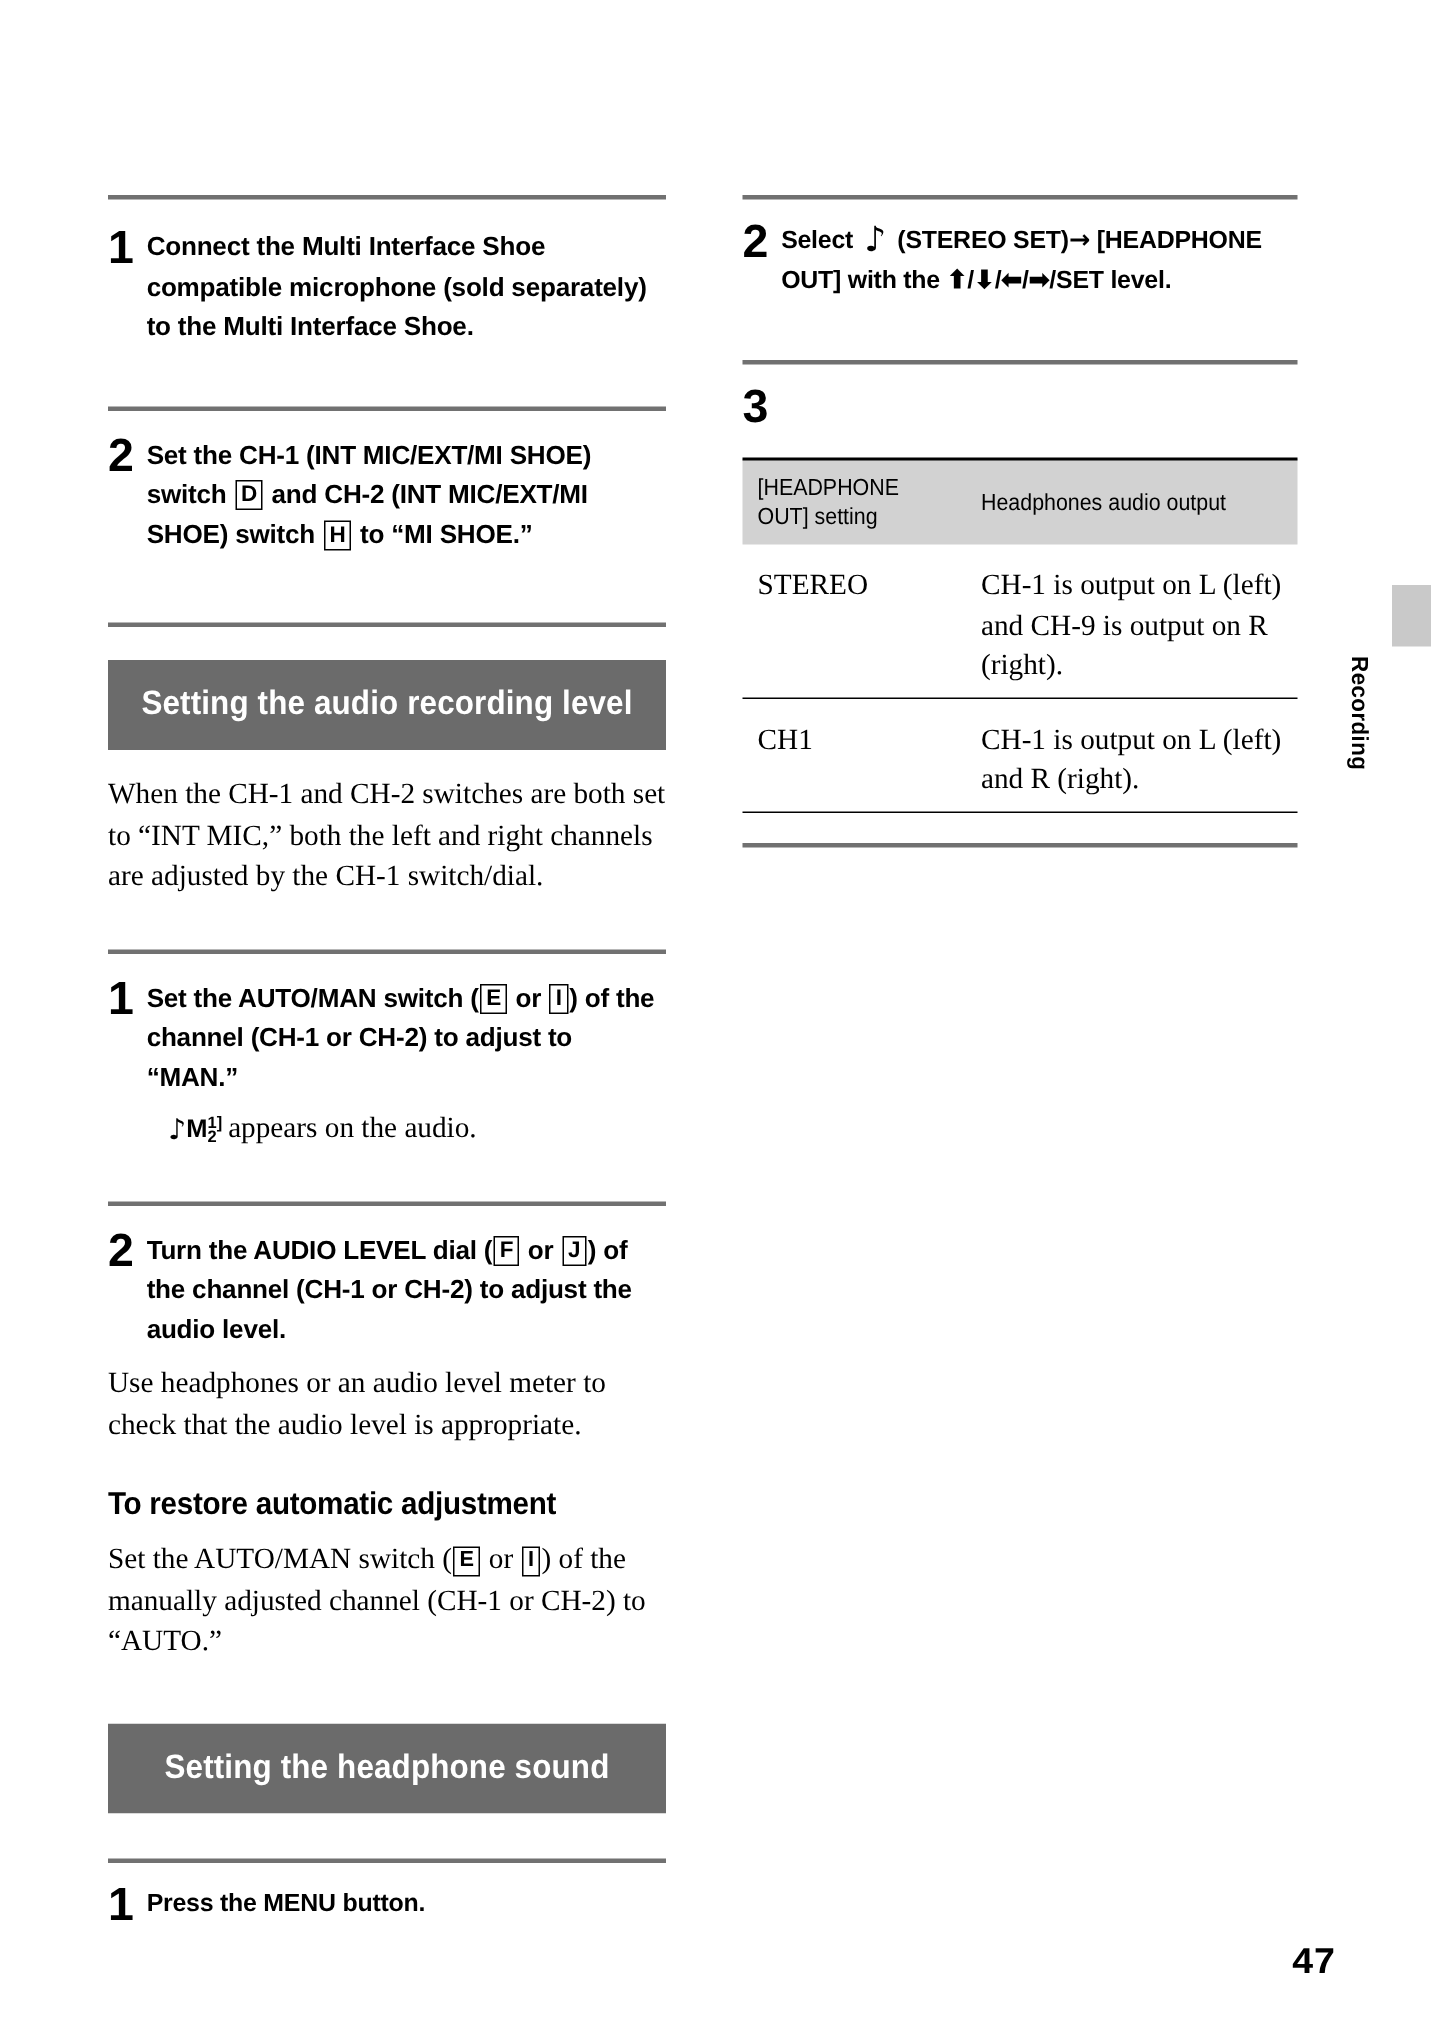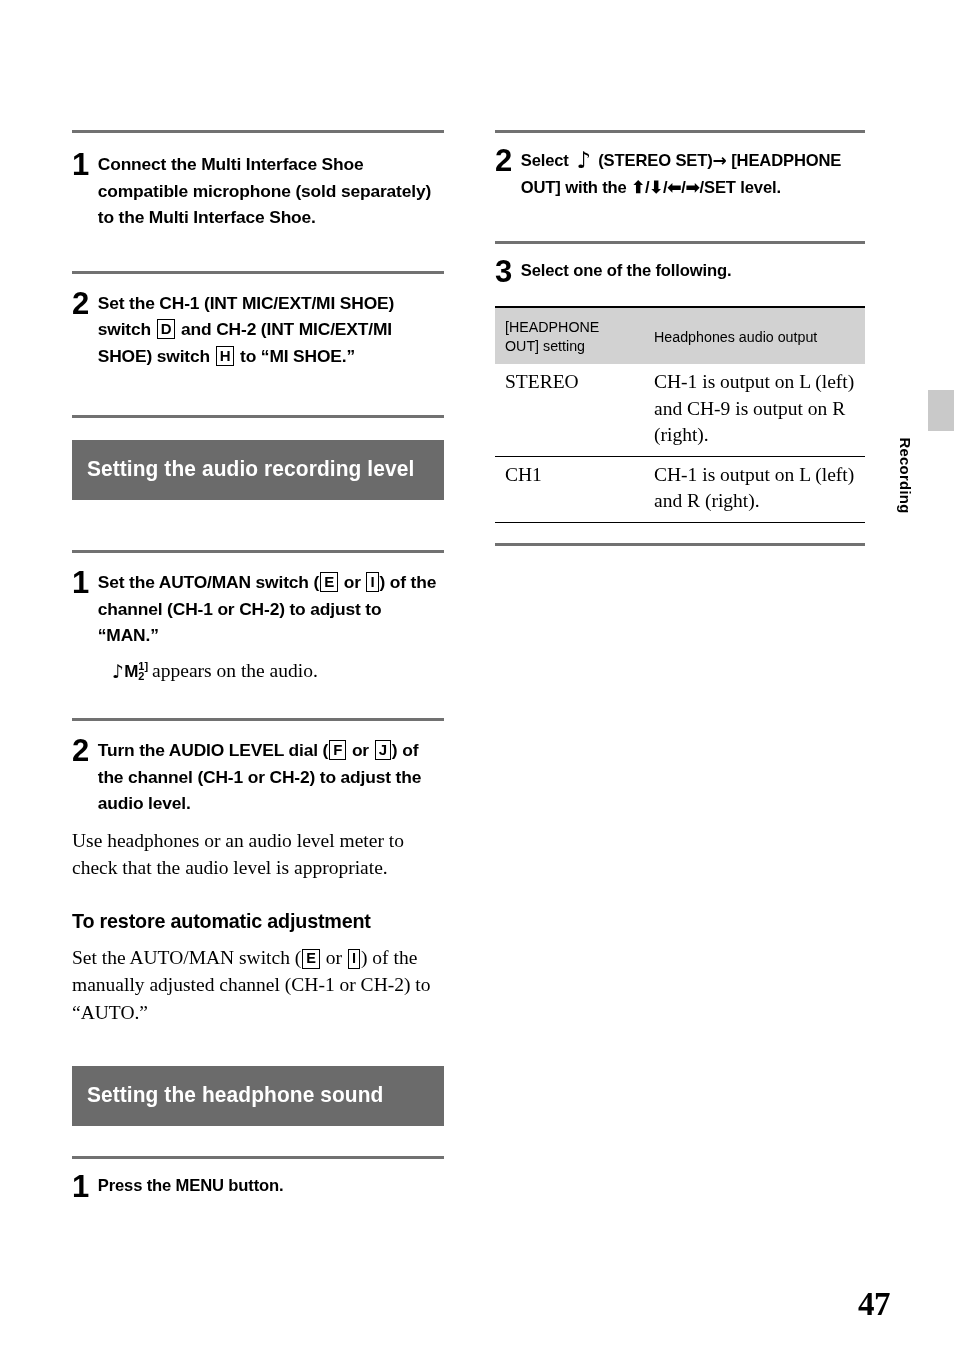--- a/index.html
+++ b/index.html
@@ -102,20 +102,21 @@
     padding: 9px 16px 11px 16px;
     letter-spacing: 0.1px;
     transform: scaleX(0.93);
     transform-origin: left center;
     width: 400px;
     box-sizing: border-box;
   }
   .bar-wrap {
     width: 376px;
     overflow: hidden;
+    text-align: center;
   }
 
   
   .sub-head {
     font-family: "Liberation Sans", sans-serif;
     font-weight: bold;
     font-size: 21px;
     line-height: 26px;
     letter-spacing: -0.2px;
     transform: scaleX(0.94);
@@ -142,21 +143,21 @@
   }
   table.ho-table th .cond {
     display: inline-block;
     transform: scaleX(0.92);
     transform-origin: left center;
   }
   table.ho-table td {
     font-size: 19.5px;
     line-height: 26.5px;
     vertical-align: top;
-    padding: 5px 6px 7px 10px;
+    padding: 15px 6px 7px 10px;
     border-top: 1.5px solid #000;
   }
   table.ho-table tr.first-body td {
     border-top: none;
   }
   table.ho-table td.c1 {
     width: 131px;
     white-space: nowrap;
   }
   table.ho-table tr:last-child td {
@@ -223,23 +224,23 @@
     text-orientation: mixed;
     transform: scaleY(0.96);
     white-space: nowrap;
   }
 
   
   .page-num {
     position: absolute;
     right: 64px;
     bottom: 34px;
-    font-family: Liberation Serif, serif;
-    font-weight: bold;
-    font-size: 33px;
+    font-family: Liberation Mono, monospace;
+    font-weight: bold;
+    font-size: 25px;
     letter-spacing: -0.5px;
   }
 
   .sp8  { height: 8px; }
   .sp10 { height: 10px; }
   .sp14 { height: 14px; }
   .sp16 { height: 16px; }
   .sp18 { height: 18px; }
   .sp20 { height: 20px; }
   .sp22 { height: 22px; }
@@ -281,20 +282,21 @@
 
     <div class="sp46"></div>
     <div class="rule"></div>
     <div class="sp22"></div>
 
     <div class="bar-wrap">
       <div class="bar-head">Setting the audio recording level</div>
     </div>
 
     <div class="sp16"></div>
+    <p class="para">When the CH-1 and CH-2 switches are both set to “INT MIC,” both the left and right channels are adjusted by the CH-1 switch/dial.</p>
 
     <div class="sp34"></div>
     <div class="rule"></div>
     <div class="sp16"></div>
 
     <div class="step">
       <div class="step-num">1</div>
       <div class="step-body">
         <span>Set the AUTO/MAN switch (</span><span class="boxed">E</span>
         <span>or</span>
@@ -363,21 +365,20 @@
         <span>⬆/⬇/</span><span>⬅/➡/</span><span>SET level.</span>
       </div>
     </div>
 
     <div class="sp40"></div>
     <div class="rule"></div>
     <div class="sp14"></div>
 
     <div class="step">
       <div class="step-num">3</div>
-      <div class="step-body small">Select one of the following.</div>
     </div>
 
     <div class="sp20"></div>
 
     <table class="ho-table">
       <thead>
         <tr>
           <th style="width:131px">
             <span class="cond">[HEADPHONE</span><br>
             <span class="cond">OUT] setting</span>

